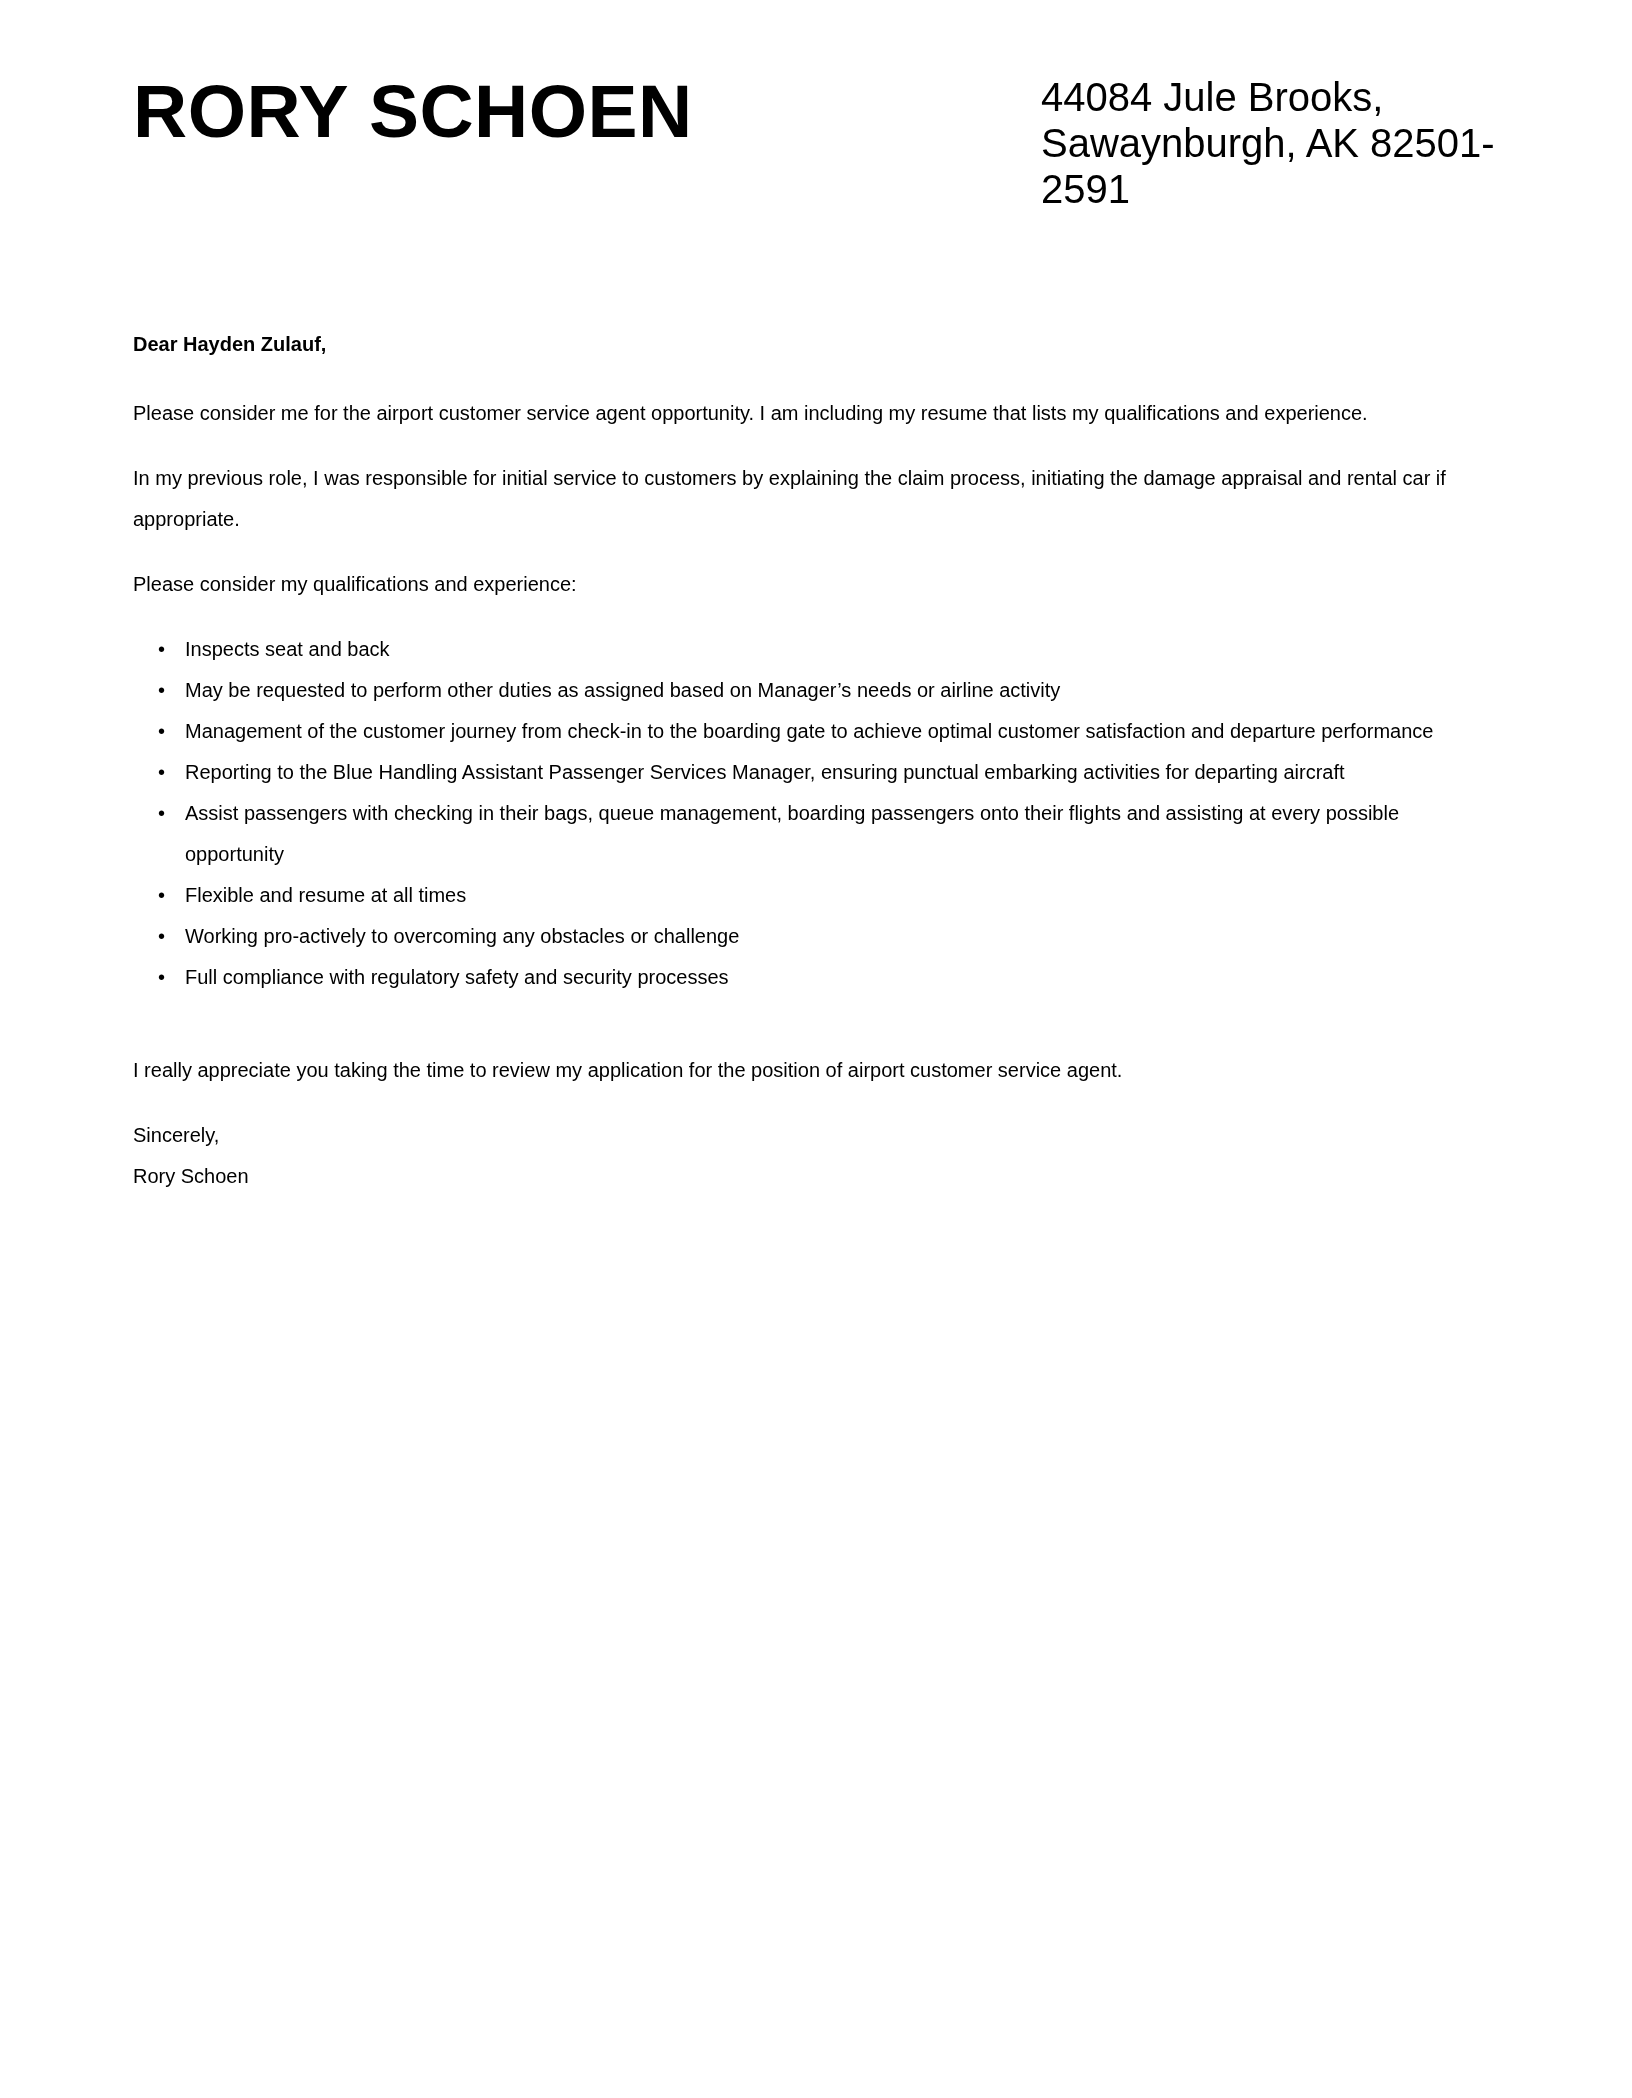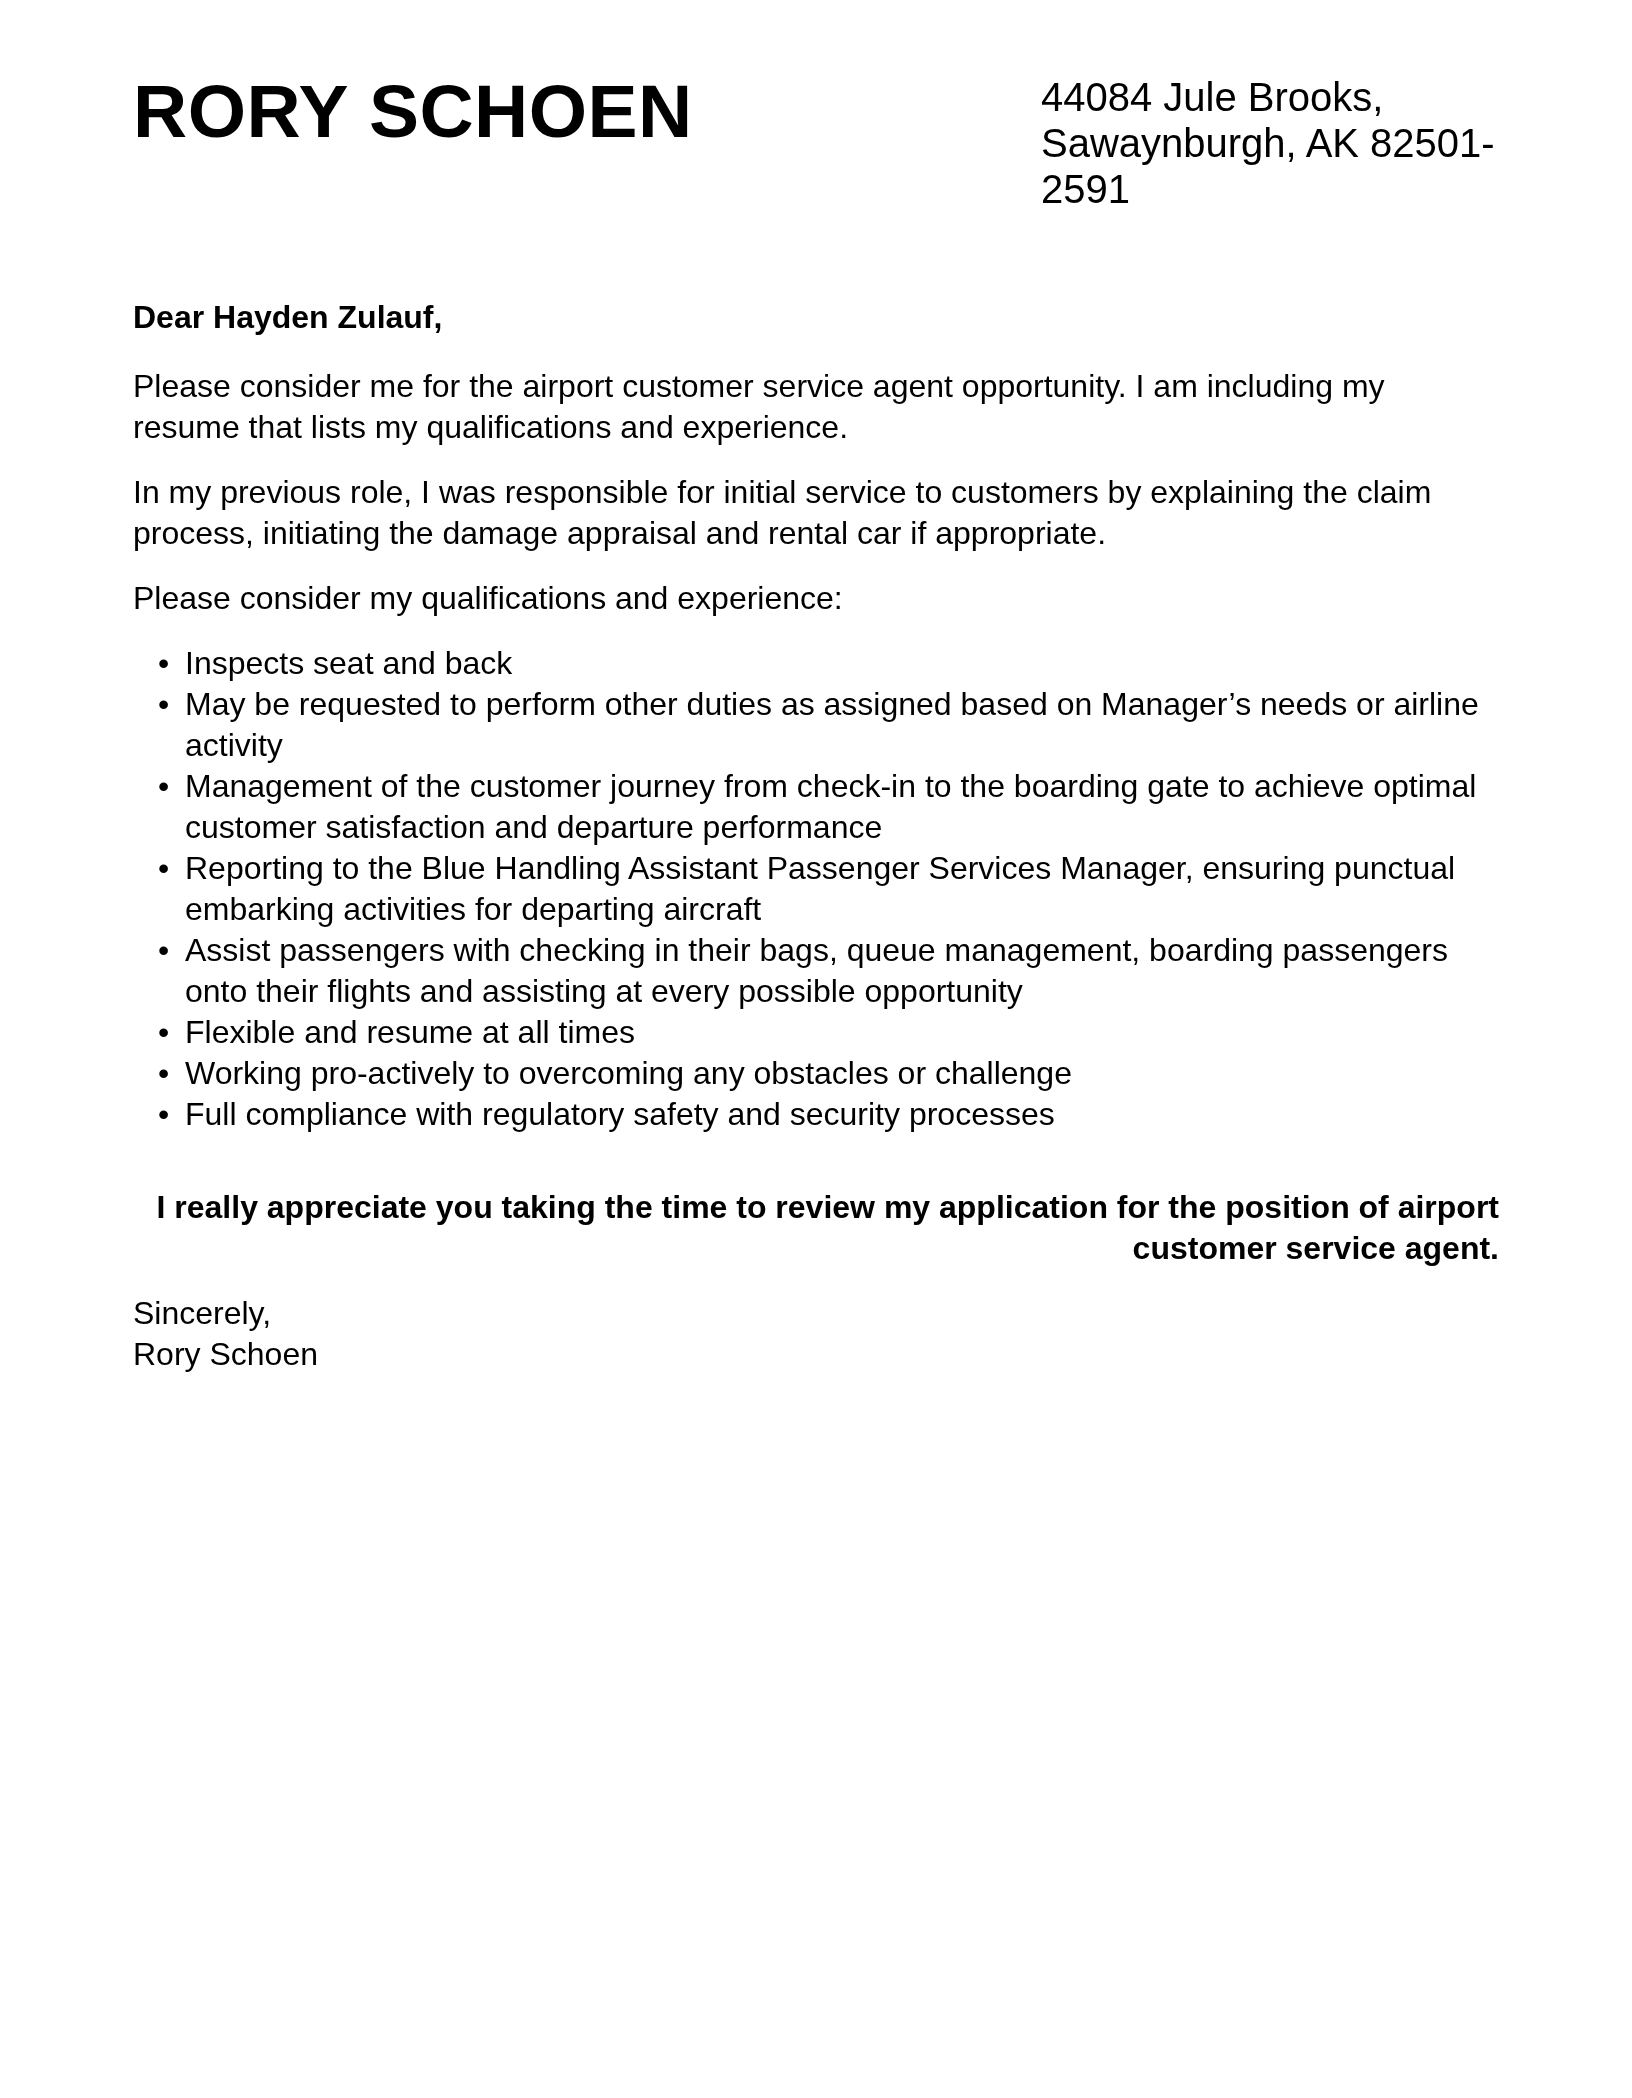--- a/index.html
+++ b/index.html
@@ -29,22 +29,22 @@
     letter-spacing: 0.5px;
     white-space: nowrap;
   }
   .applicant-address {
     width: 458px;
     font-size: 40px;
     line-height: 46px;
     font-weight: 400;
   }
   .letter {
-    margin-top: 85px;
-    font-size: 32px;
+    margin-top: 112px;
+    font-size: 20px;
     line-height: 41px;
     font-weight: 400;
   }
   .letter p { margin: 24px 0; }
   .greeting {
     font-weight: 600;
     margin-bottom: 28px !important;
     margin-top: 0 !important;
   }
   ul.qualifications {
@@ -56,23 +56,22 @@
     position: relative;
     line-height: 41px;
   }
   ul.qualifications li::before {
     content: "\2022";
     position: absolute;
     left: -27px;
     top: 0;
   }
   .closing-paragraph {
-    font-weight: 700;
+    font-weight: 400;
     margin-top: 52px !important;
-    text-align: right;
   }
   .signoff-block { margin-top: 24px; }
   .signoff-block div { line-height: 41px; }
 </style>
 </head>
 <body>
 
 <div class="page">
 
   <div class="header">

